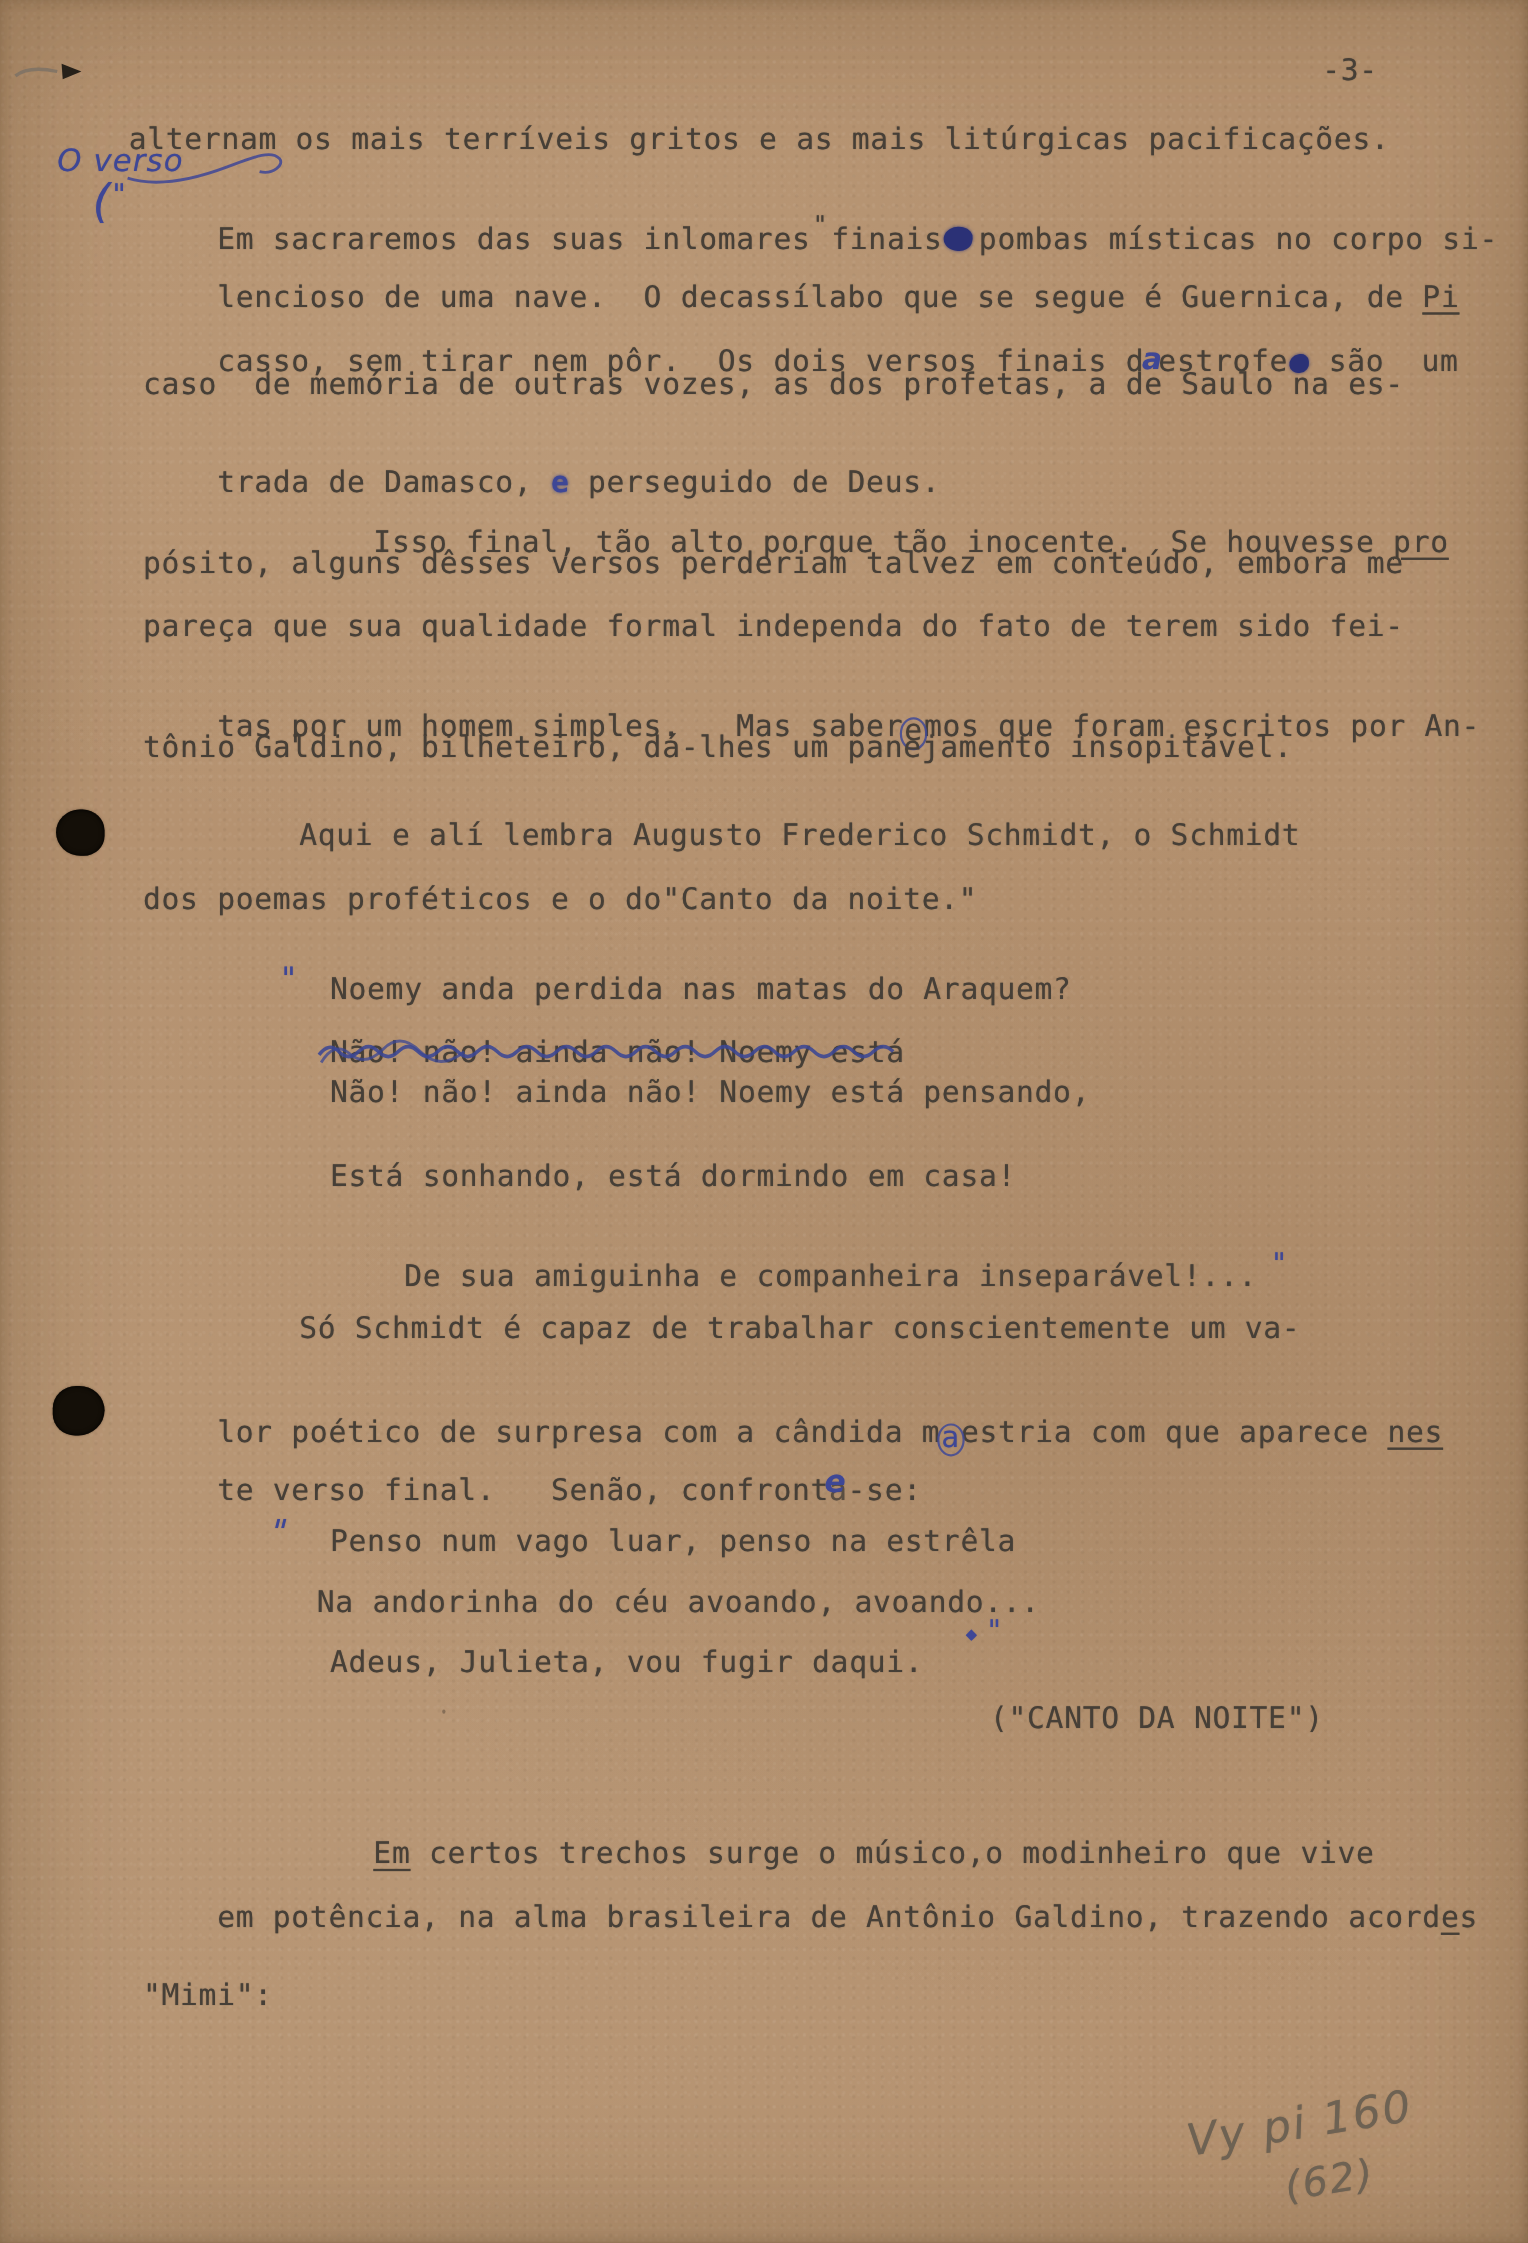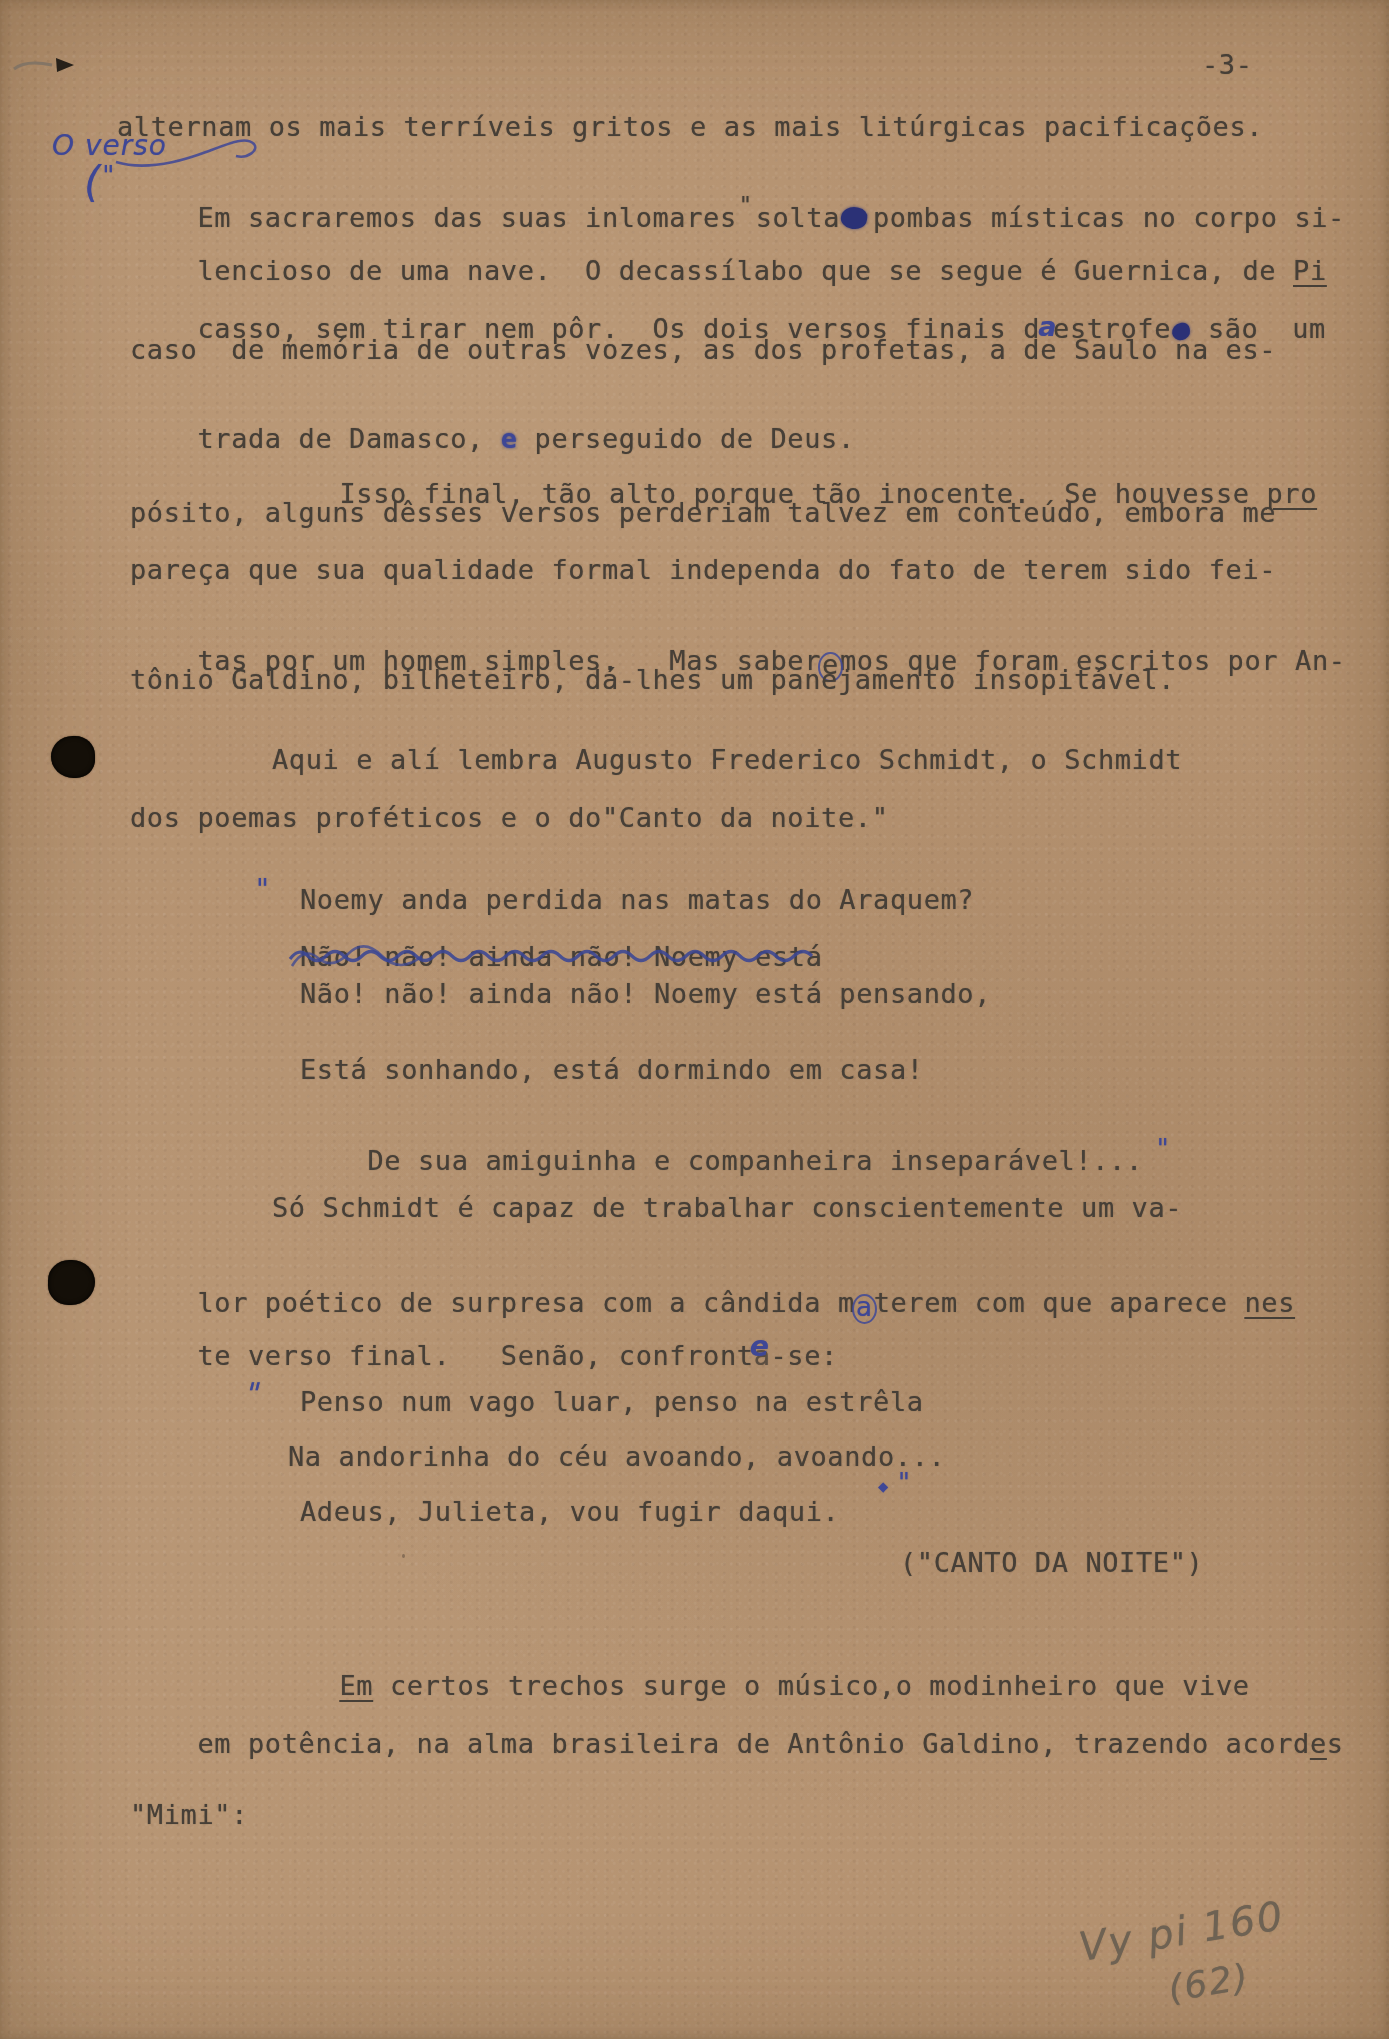--- a/index.html
+++ b/index.html
@@ -61,21 +61,21 @@
     <path d="M8 40 C 34 48 66 42 98 30 C 122 21 138 14 146 22 C 151 28 140 37 128 34" stroke="#3e4796" stroke-width="2.6" fill="none" opacity="0.85"></path>
   </svg>
 
   <div style="position:absolute;left:84px;top:158px;">
     <span class="blue hand" style="font-size:42px;">(</span><span class="blue" style="font-size:26px;position:relative;top:-12px;">"</span>
   </div>
 
   <div class="t" style="left:117px;top:109px;">alternam os mais terríveis gritos e as mais litúrgicas pacificações.</div>
 
   <div class="t" style="left:130px;top:164px;">
-    <span>Em sacraremos das suas inlomares</span><span class="sup-q">"</span><span>solta</span><span class="blot blot1"></span><span>pombas místicas no corpo si-</span>
+    <span>Em sacraremos das suas inlomares</span><span class="sup-q">"</span><span>finais</span><span class="blot blot1"></span><span>pombas místicas no corpo si-</span>
   </div>
 
   <div class="t" style="left:130px;top:217px;">
     <span>lencioso de uma nave.  O decassílabo que se segue é Guernica, de </span><span class="u">Pi</span>
   </div>
 
   <div class="t" style="left:130px;top:275px;">
     <span>casso, sem tirar nem pôr.  Os dois versos finais d</span><span class="blue hand" style="font-weight:bold;margin:0 -4px 0 -2px;position:relative;top:-2px;">a</span><span>estrofe</span><span class="blot blot2"></span><span> são  um</span>
   </div>
 
@@ -111,21 +111,21 @@
 
   <div class="t" style="left:300px;top:976px;">Não! não! ainda não! Noemy está pensando,</div>
   <div class="t" style="left:300px;top:1052px;">Está sonhando, está dormindo em casa!</div>
   <div class="t" style="left:300px;top:1107px;">
     <span>De sua amiguinha e companheira inseparável!...</span><span class="blue hand" style="position:relative;top:-12px;margin-left:14px;font-size:26px;">"</span>
   </div>
 
   <div class="t" style="left:272px;top:1190px;">Só Schmidt é capaz de trabalhar conscientemente um va-</div>
 
   <div class="t" style="left:130px;top:1249px;">
-    <span>lor poético de surpresa com a cândida m</span><span class="circ blue"><span>a</span></span><span>terem com que aparece </span><span class="u">nes</span>
+    <span>lor poético de surpresa com a cândida m</span><span class="circ blue"><span>a</span></span><span>estria com que aparece </span><span class="u">nes</span>
   </div>
 
   <div class="t" style="left:130px;top:1302px;">
     <span>te verso final.   Senão, confront</span><span class="ovr"><span style="opacity:0.8;">a</span><span class="ovr-blue blue hand">e</span></span><span>-se:</span>
   </div>
 
   <div class="t blue hand" style="left:246px;top:1376px;font-size:30px;transform:skewX(-14deg);">"</div>
   <div class="t" style="left:300px;top:1384px;">Penso num vago luar, penso na estrêla</div>
   <div class="t" style="left:288px;top:1439px;">Na andorinha do céu avoando, avoando...</div>
   <div class="t" style="left:300px;top:1494px;">Adeus, Julieta, vou fugir daqui.</div>

